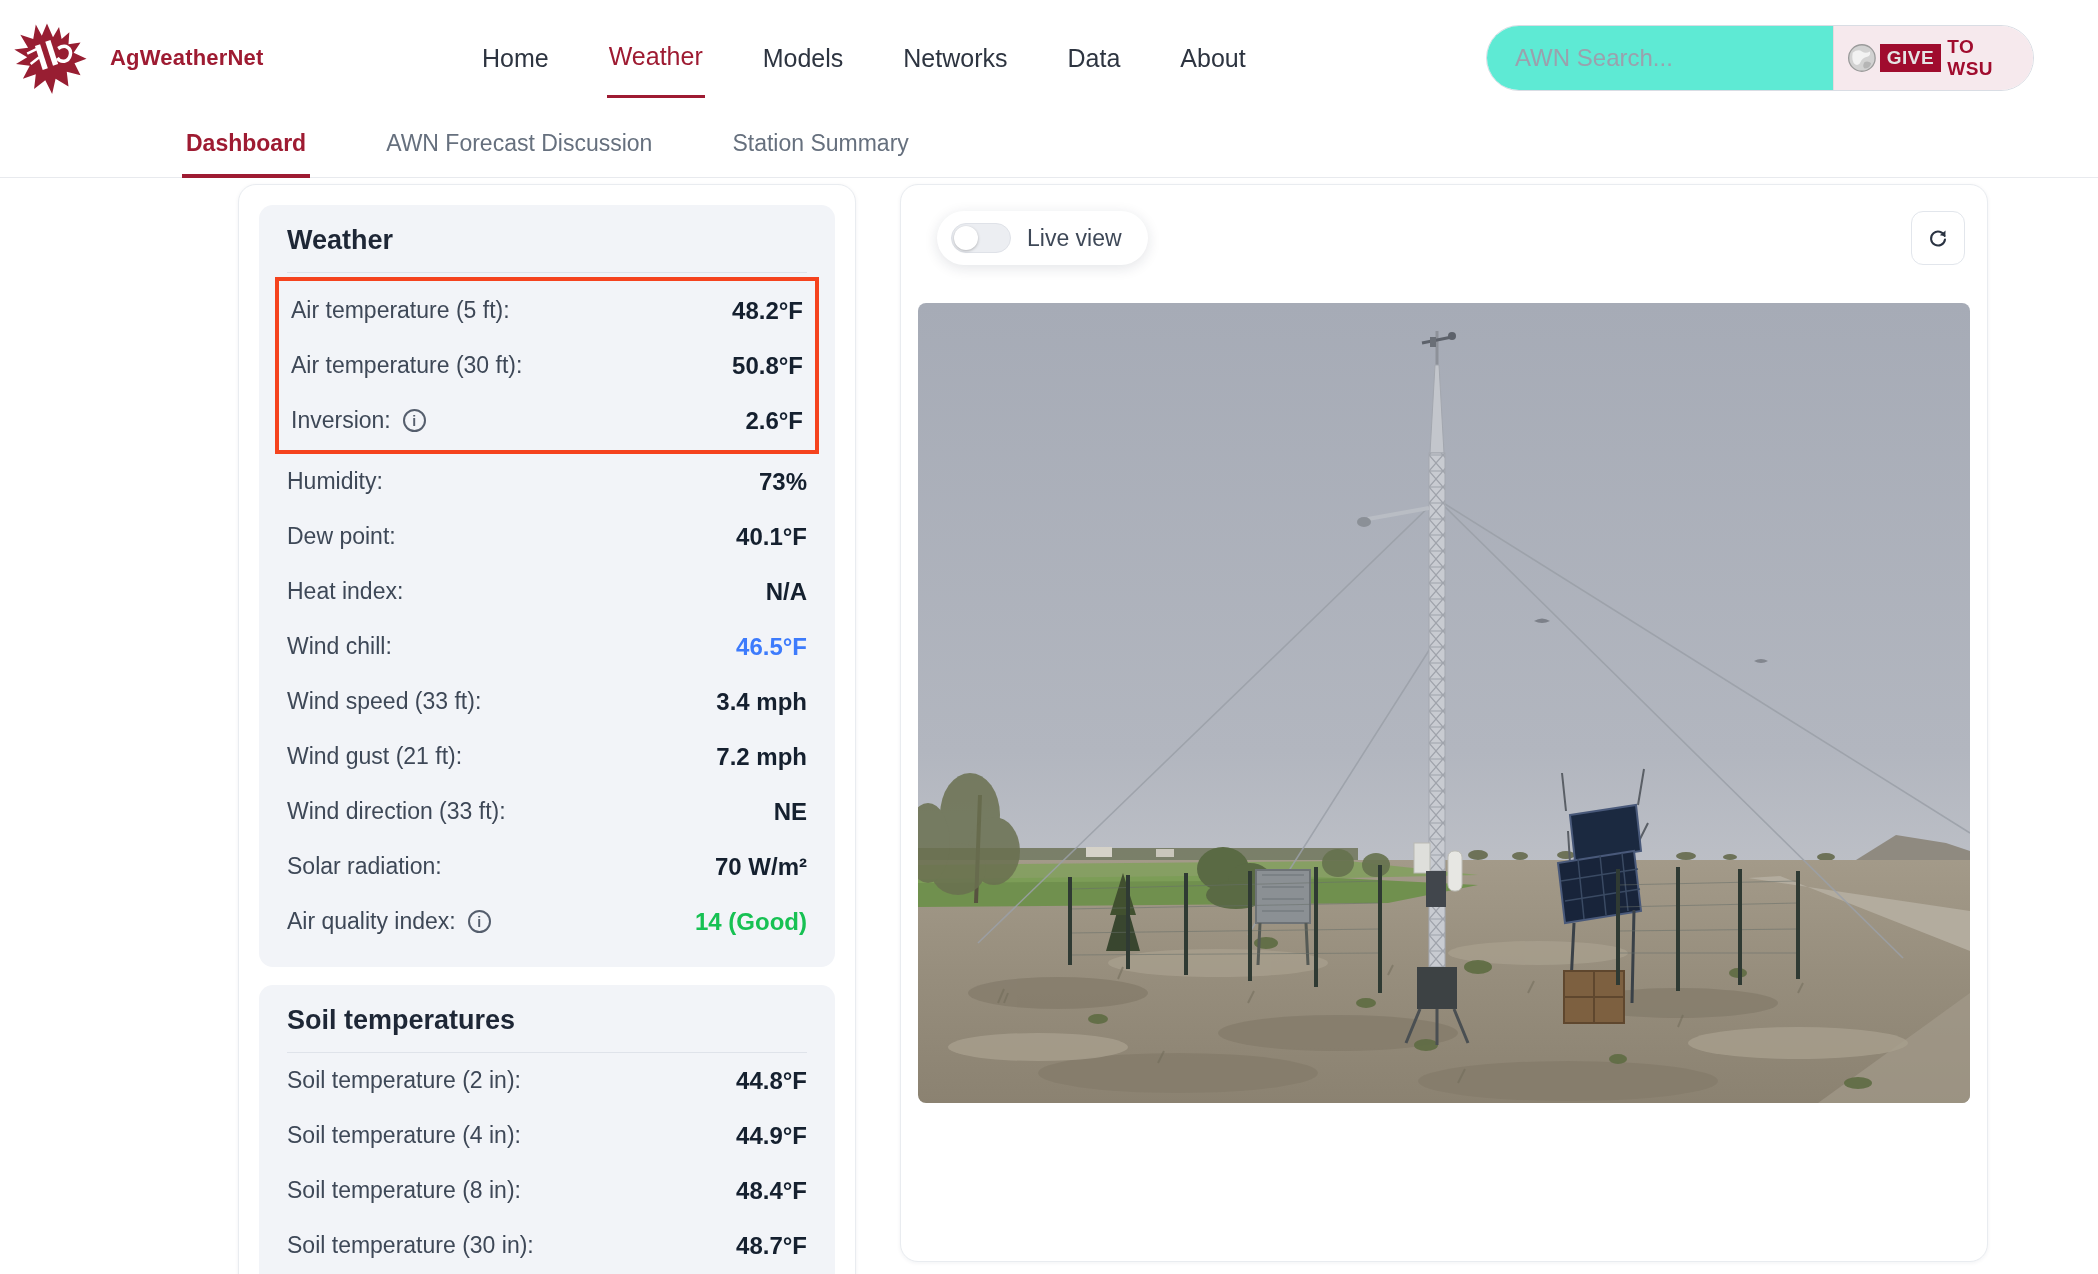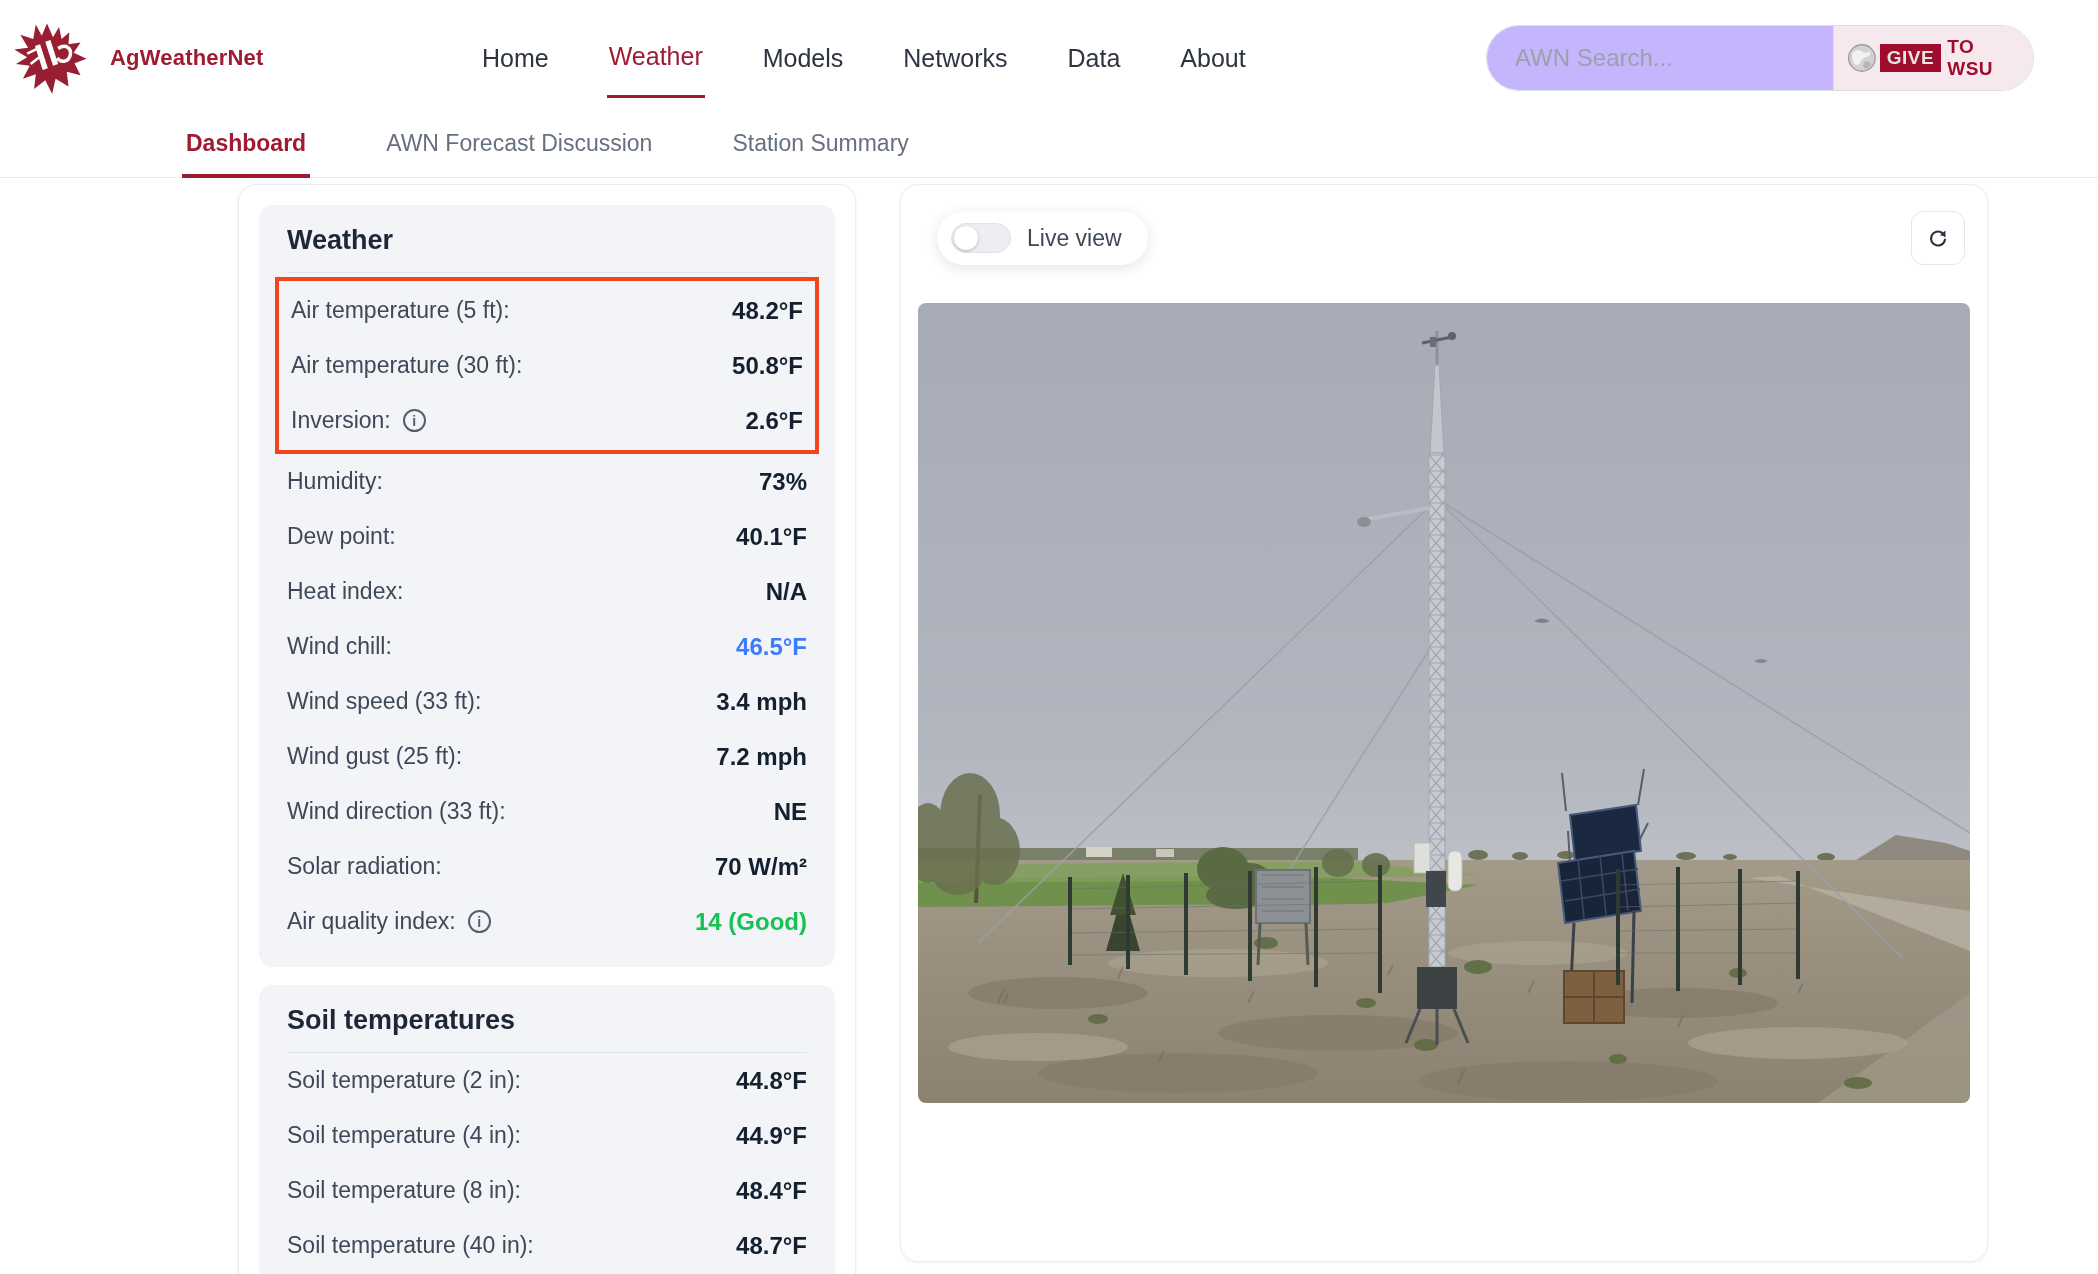--- a/index.html
+++ b/index.html
@@ -10,21 +10,21 @@
   .topbar { display:flex; align-items:center; height:110px; padding:6px 64px 0 10px; background:#fff; }
   .brand { display:flex; align-items:center; gap:14px; width:470px; }
   .brand-logo { width:86px; height:86px; flex:0 0 auto; }
   .brand-name { font-size:22px; font-weight:bold; color:#9e1b32; letter-spacing:.2px; }
   .mainnav { display:flex; align-items:center; gap:56px; }
   .nav-item { font-size:25px; color:#2d3440; padding:24px 2px; cursor:pointer; }
   .nav-item.active { color:#9e1b32; border-bottom:3px solid #9e1b32; }
   .searchwrap { margin-left:auto; display:flex; align-items:stretch; width:548px; height:66px;
     border:1px solid #d9dde4; border-radius:33px; overflow:hidden; background:#fff; }
   .search-input { flex:1; border:0; outline:none; font-size:24px; padding:0 8px 0 28px;
-    color:#3c4657; font-family:"Liberation Sans", sans-serif; background:#c4b5fd; }
+    color:#3c4657; font-family:"Liberation Sans", sans-serif; background:#5eead4; }
   .search-input::placeholder { color:#9aa1ad; }
   .give-btn { display:flex; align-items:center; gap:6px; padding:0 20px 0 12px;
     background:#f6e9ed; border-left:1px solid #e6dadd; cursor:pointer; }
   .globe { width:38px; height:38px; margin-right:-4px; }
   .give-word { background:#a00c2e; color:#e5e5e5; font-size:19px; font-weight:bold; padding:3px 7px; letter-spacing:.5px; }
   .towsu-word { color:#a00c2e; font-size:19px; font-weight:bold; letter-spacing:.5px; }
 
   
   .tabrow { display:flex; gap:72px; padding-left:182px; border-bottom:1px solid #e8eaee; background:#fff; }
   .tab { font-size:23px; color:#66707e; padding:20px 4px 17px; cursor:pointer; margin-bottom:-1px; }
@@ -145,21 +145,21 @@
       </div>
       <div class="row">
         <span class="lbl">Wind chill:</span>
         <span class="val val-blue">46.5°F</span>
       </div>
       <div class="row">
         <span class="lbl">Wind speed (33 ft):</span>
         <span class="val">3.4 mph</span>
       </div>
       <div class="row">
-        <span class="lbl">Wind gust (25 ft):</span>
+        <span class="lbl">Wind gust (21 ft):</span>
         <span class="val">7.2 mph</span>
       </div>
       <div class="row">
         <span class="lbl">Wind direction (33 ft):</span>
         <span class="val">NE</span>
       </div>
       <div class="row">
         <span class="lbl">Solar radiation:</span>
         <span class="val">70 W/m²</span>
       </div>
@@ -180,21 +180,21 @@
       </div>
       <div class="row">
         <span class="lbl">Soil temperature (4 in):</span>
         <span class="val">44.9°F</span>
       </div>
       <div class="row">
         <span class="lbl">Soil temperature (8 in):</span>
         <span class="val">48.4°F</span>
       </div>
       <div class="row">
-        <span class="lbl">Soil temperature (40 in):</span>
+        <span class="lbl">Soil temperature (30 in):</span>
         <span class="val">48.7°F</span>
       </div>
     </div>
   </div>
 
   <div class="card right-card">
     <div class="cam-top">
       <div class="live-pill">
         <div class="toggle">
           <div class="knob"></div>

